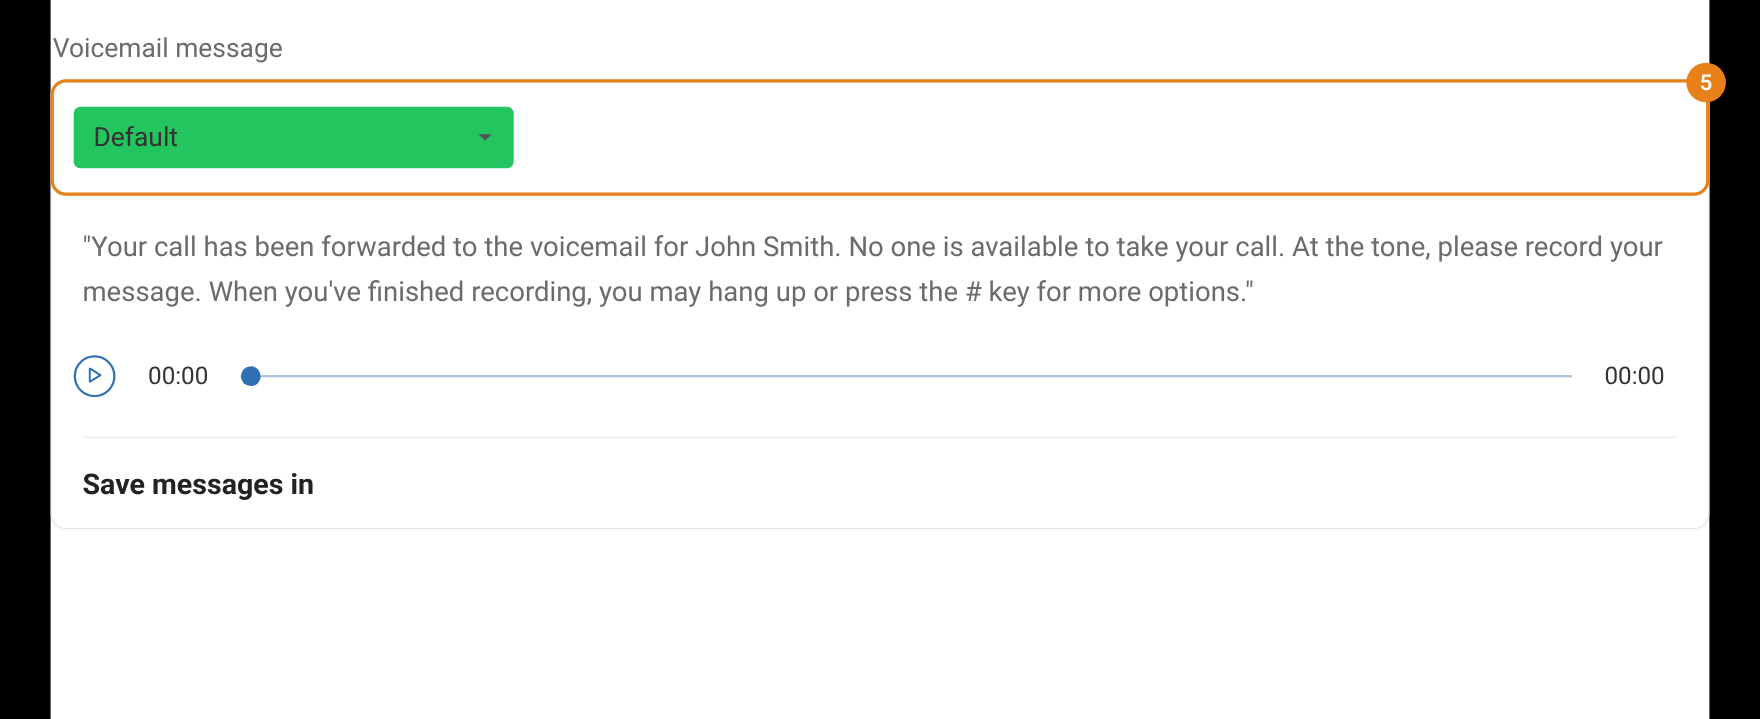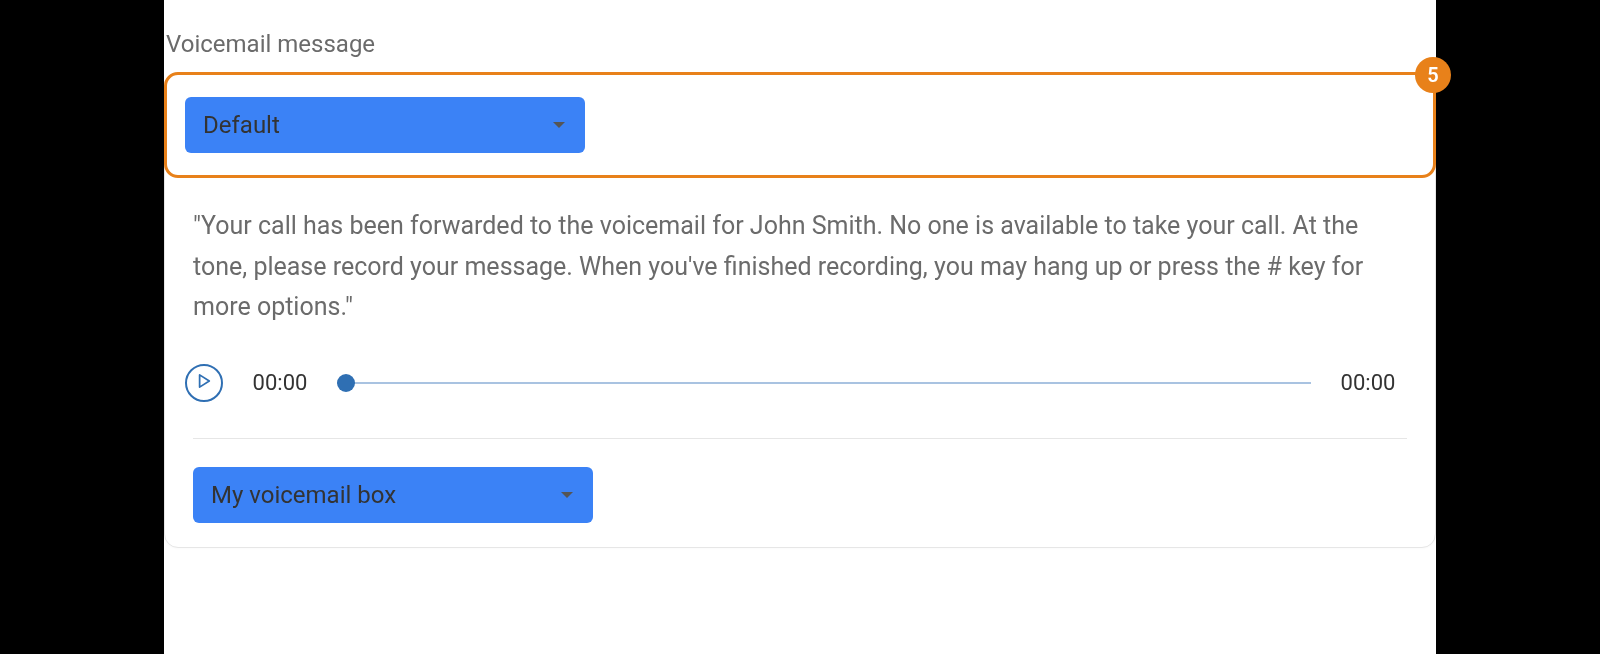--- a/index.html
+++ b/index.html
@@ -4,21 +4,21 @@
   <style>
     * { box-sizing: border-box; margin: 0; padding: 0; }
     html, body { width: 1600px; height: 654px; }
     body {
       font-family: -apple-system, BlinkMacSystemFont, "Segoe UI", Roboto, "Helvetica Neue", Arial, sans-serif;
       background: #000;
       display: flex;
       justify-content: center;
     }
     .page-wrap {
-      width: 1272px;
+      width: 1508px;
       height: 654px;
       background: #fff;
       padding: 30px 0 0 0;
     }
     .section-label {
       font-size: 24px;
       color: #6b6b6b;
       font-weight: 400;
       padding: 0 0 14px 2px;
     }
@@ -57,21 +57,21 @@
       font-size: 20px;
       font-weight: 600;
       display: flex;
       align-items: center;
       justify-content: center;
     }
     .select {
       display: flex;
       align-items: center;
       justify-content: space-between;
-      background: #3b82f6;
+      background: #22c55e;
       border-radius: 6px;
       padding: 14px 18px;
       width: 400px;
       cursor: pointer;
       font-size: 24px;
       color: #333;
     }
     .select .caret svg { width: 16px; height: 16px; }
     .body-pad { padding: 28px 28px 0 28px; }
     .greeting-text {
@@ -181,26 +181,19 @@
         <div class="track">
           <div class="track-line"></div>
           <div class="track-thumb"></div>
         </div>
         <div class="time">00:00</div>
       </div>
 
       <div class="divider"></div>
 
       <div class="row">
-        <div class="select">
-          <span>My voicemail box</span>
-          <span class="caret">
-            <svg viewBox="0 0 16 16" fill="#555">
-                <path d="M2 5 L8 11 L14 5 Z"></path>
-              </svg>
-          </span>
-        </div>
+        <div class="row-label">Save messages in</div>
       </div>
 
     </div>
 
   </div>
 </div>
 
 </body></html>

